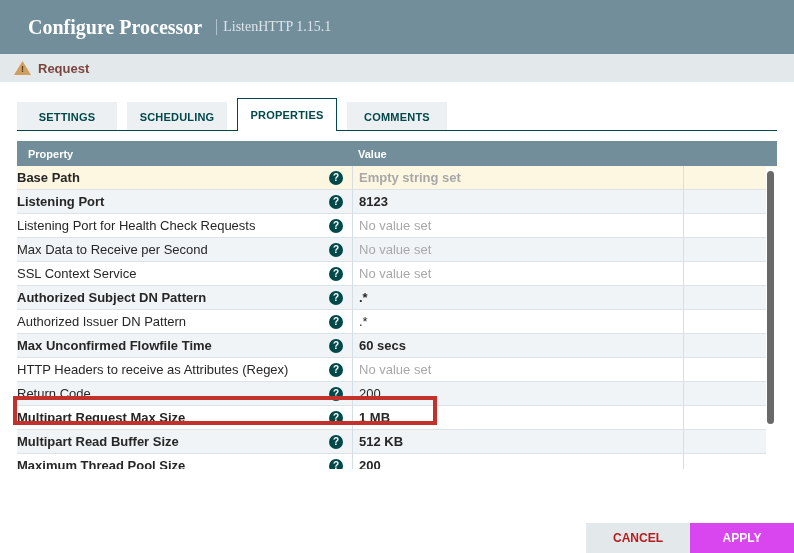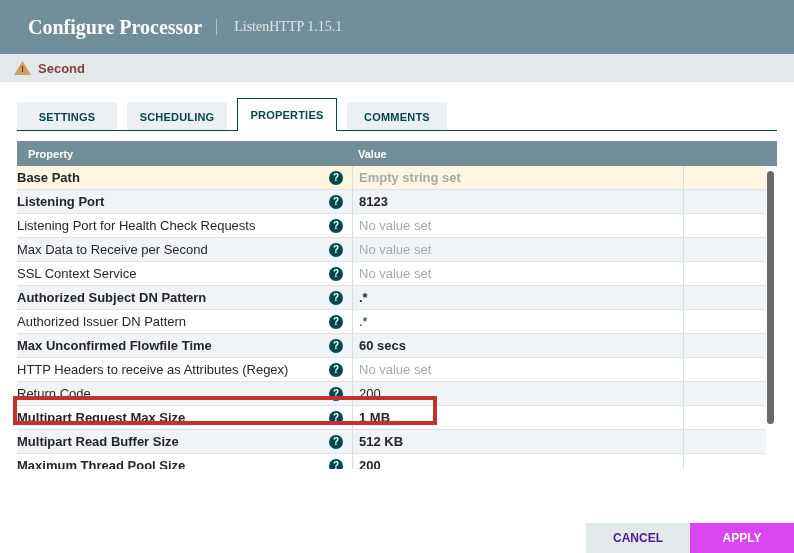--- a/index.html
+++ b/index.html
@@ -2,21 +2,21 @@
 <html><head>
 <meta charset="utf-8">
 <style>
   * { margin:0; padding:0; box-sizing:border-box; }
   html,body { width:794px; height:553px; background:#fff; font-family:"Liberation Sans",sans-serif; overflow:hidden; }
   .page { position:relative; width:794px; height:553px; background:#fff; }
 
   
   .dlg-header { height:54px; background:#728e9b; display:flex; align-items:center; padding-left:28px; }
   .dlg-title { font-family:"Liberation Serif",serif; font-weight:bold; font-size:20px; color:#ffffff; }
-  .dlg-sub { margin-left:14px; padding-left:17px; border-left:1px solid rgba(255,255,255,0.45); font-size:14px; color:#dde5e9; font-family:"Liberation Serif",serif; }
+  .dlg-sub { margin-left:14px; padding-left:6px; border-left:1px solid rgba(255,255,255,0.45); font-size:14px; color:#dde5e9; font-family:"Liberation Serif",serif; }
 
   
   .status-bar { height:28px; background:#e3e8eb; display:flex; align-items:center; padding-left:14px; }
   .warn-icon { position:relative; width:17px; height:14px; background:#cf9f5d; clip-path:polygon(50% 0, 100% 100%, 0 100%); margin-right:7px; }
   .warn-icon span { position:absolute; left:0; right:0; bottom:0; text-align:center; font-size:9px; font-weight:bold; color:#54401e; line-height:12px; }
   .status-label { font-size:13px; font-weight:bold; color:#7a453f; }
 
   
   .content { padding:16px 17px 0 17px; position:relative; }
 
@@ -57,37 +57,37 @@
   
   .sb-track { position:absolute; top:26px; right:0; bottom:0; width:11px; background:#fff; }
   .sb-thumb { position:absolute; top:4px; left:1px; width:7px; height:253px; background:#696969; border-radius:4px; }
 
   
   .annotation { position:absolute; left:13px; top:314px; width:424px; height:29px; border:4px solid #c4312b; z-index:5; pointer-events:none; }
 
   
   .footer { position:absolute; right:0; bottom:0; display:flex; }
   .btn { width:104px; height:30px; display:flex; align-items:center; justify-content:center; font-size:12px; font-weight:bold; cursor:pointer; }
-  .btn-cancel { background:#e3e8eb; color:#4c1d95; }
+  .btn-cancel { background:#e3e8eb; color:#b91c1c; }
   .btn-apply { background:#d946ef; color:#fff; }
 </style>
 </head>
 <body>
 
 <div class="page">
   <div class="dlg-header">
     <span class="dlg-title">Configure Processor</span>
     <span class="dlg-sub">ListenHTTP 1.15.1</span>
   </div>
 
   <div class="status-bar">
     <span class="warn-icon">
         <span>!</span>
       </span>
-    <span class="status-label">Second</span>
+    <span class="status-label">Request</span>
   </div>
 
   <div class="content">
     <div class="tabs" id="tabs">
         <div class="tab">SETTINGS</div>
         <div class="tab">SCHEDULING</div>
         <div class="tab active">PROPERTIES</div>
         <div class="tab">COMMENTS</div>
       </div>
 

